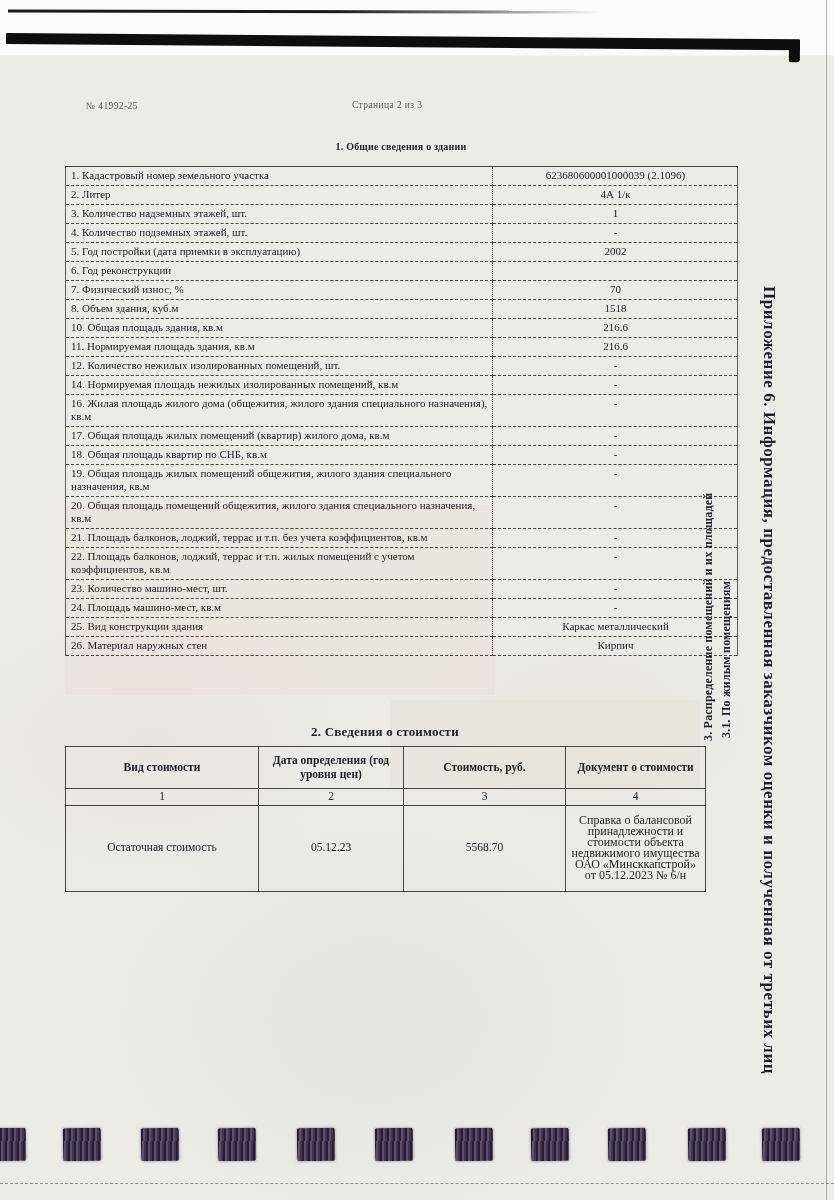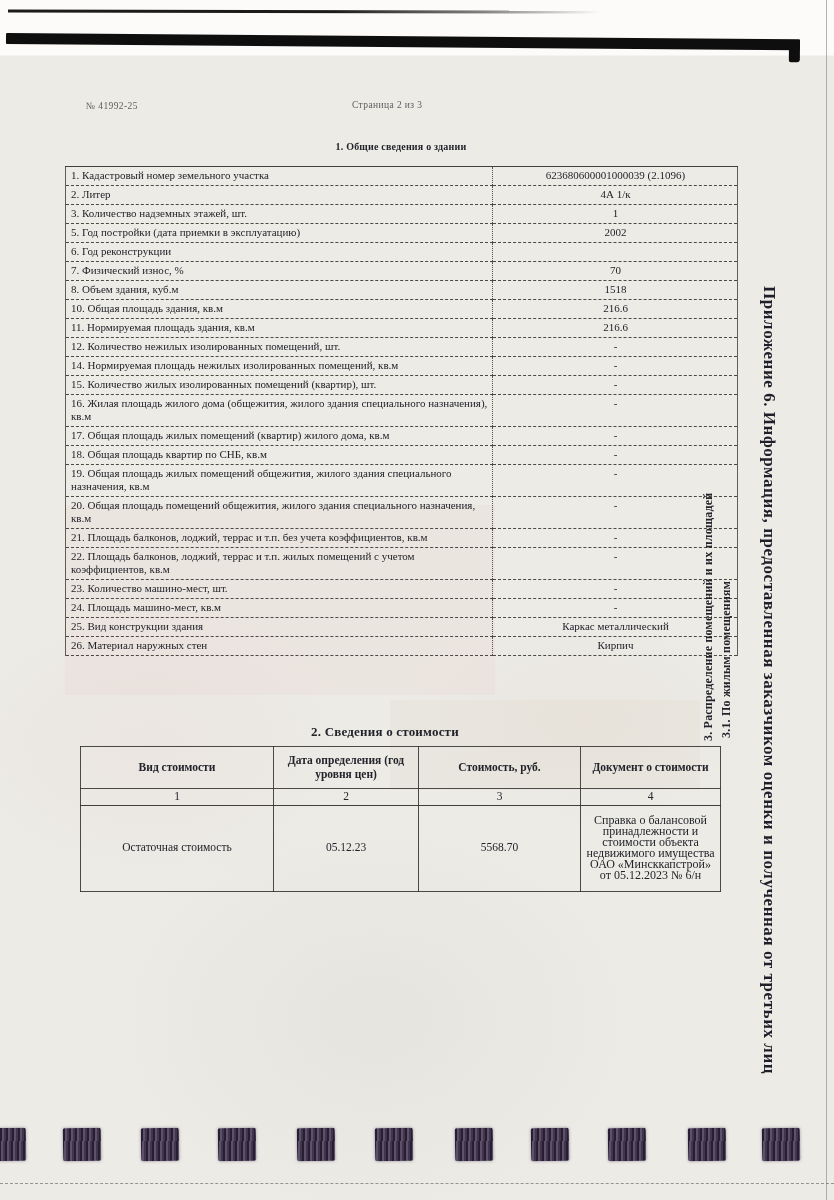--- a/index.html
+++ b/index.html
@@ -38,21 +38,21 @@
 
   
   table { border-collapse:collapse; table-layout:fixed; }
   .t1 { position:absolute; left:65px; top:166px; width:672px; font-size:11px; line-height:13px; }
   .t1 td { border-bottom:1px dashed rgba(48,45,40,0.85); padding:2px 4px 3px 5px; vertical-align:top; }
   .t1 tr:first-child td { border-top:1px solid rgba(48,45,40,0.9); }
   .t1 td.lbl { width:427px; border-left:1px solid rgba(48,45,40,0.75); }
   .t1 td.val { width:245px; text-align:center; border-left:1px dotted rgba(48,45,40,0.8); border-right:1px solid rgba(48,45,40,0.75); }
 
   
-  .t2 { position:absolute; left:80px; top:746px; width:640px; font-size:11.5px; line-height:13.5px; }
+  .t2 { position:absolute; left:65px; top:746px; width:640px; font-size:11.5px; line-height:13.5px; }
   .t2 th, .t2 td { border:1px solid rgba(48,45,40,0.85); text-align:center; vertical-align:middle; padding:3px 6px; }
   .t2 thead th { font-weight:bold; height:42px; }
   .t2 .numrow td { padding:1px 4px; border-bottom:1px solid rgba(48,45,40,0.9); }
   .t2 .datarow td { height:86px; }
   .t2 td.doc { font-size:12px; line-height:11px; padding:3px 4px;text-align:center; }
   .t2 col.c1 { width:193px; } .t2 col.c2 { width:145px; }
   .t2 col.c3 { width:162px; } .t2 col.c4 { width:140px; }
 
   
   .m-appendix { position:absolute; left:779px; top:286px; transform:rotate(90deg); transform-origin:0 0;
@@ -89,20 +89,24 @@
           </tr>
         <tr>
             <td class="lbl">2. Литер</td>
             <td class="val">4А 1/к</td>
           </tr>
         <tr>
             <td class="lbl">3. Количество надземных этажей, шт.</td>
             <td class="val">1</td>
           </tr>
         <tr>
+            <td class="lbl">4. Количество подземных этажей, шт.</td>
+            <td class="val">-</td>
+          </tr>
+        <tr>
             <td class="lbl">5. Год постройки (дата приемки в эксплуатацию)</td>
             <td class="val">2002</td>
           </tr>
         <tr>
             <td class="lbl">6. Год реконструкции</td>
             <td class="val"></td>
           </tr>
         <tr>
             <td class="lbl">7. Физический износ, %</td>
             <td class="val">70</td>
@@ -118,24 +122,20 @@
         <tr>
             <td class="lbl">11. Нормируемая площадь здания, кв.м</td>
             <td class="val">216.6</td>
           </tr>
         <tr>
             <td class="lbl">12. Количество нежилых изолированных помещений, шт.</td>
             <td class="val">-</td>
           </tr>
         <tr>
             <td class="lbl">14. Нормируемая площадь нежилых изолированных помещений, кв.м</td>
-            <td class="val">-</td>
-          </tr>
-        <tr>
-            <td class="lbl">15. Количество жилых изолированных помещений (квартир), шт.</td>
             <td class="val">-</td>
           </tr>
         <tr>
             <td class="lbl">16. Жилая площадь жилого дома (общежития, жилого здания специального назначения), кв.м</td>
             <td class="val">-</td>
           </tr>
         <tr>
             <td class="lbl">17. Общая площадь жилых помещений (квартир) жилого дома, кв.м</td>
             <td class="val">-</td>
           </tr>

